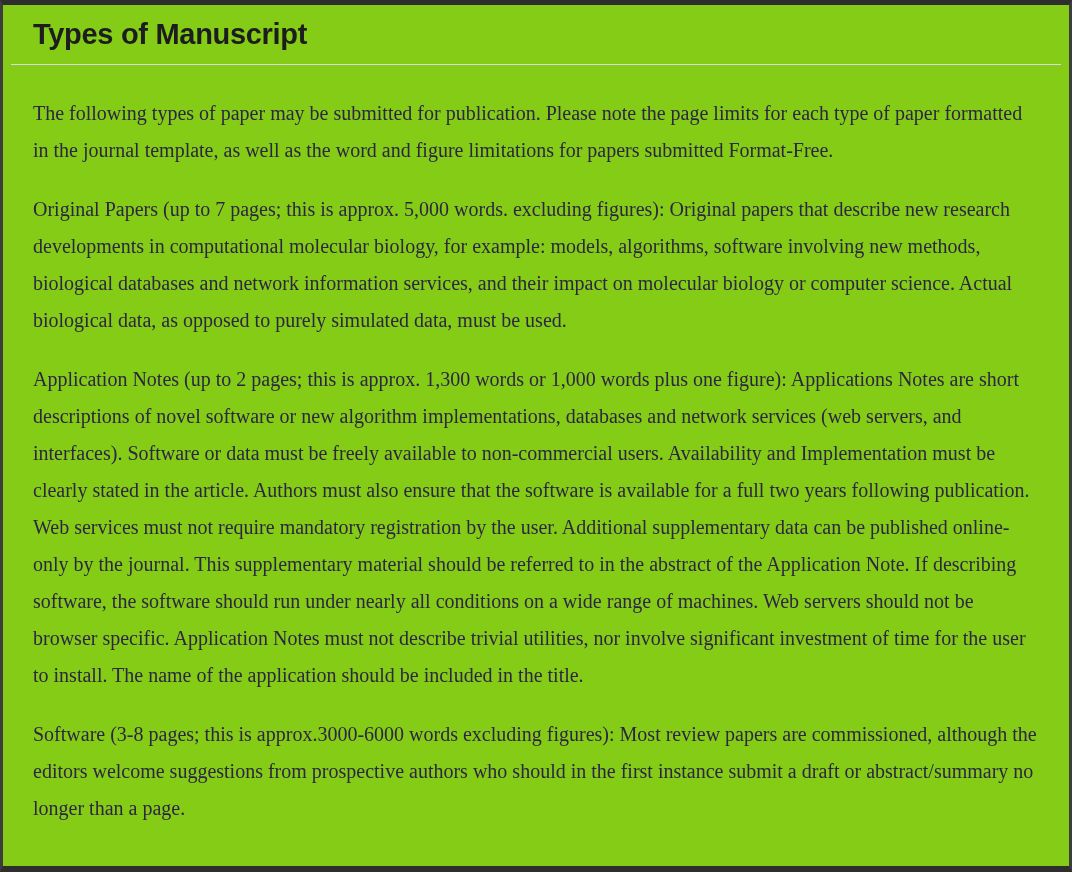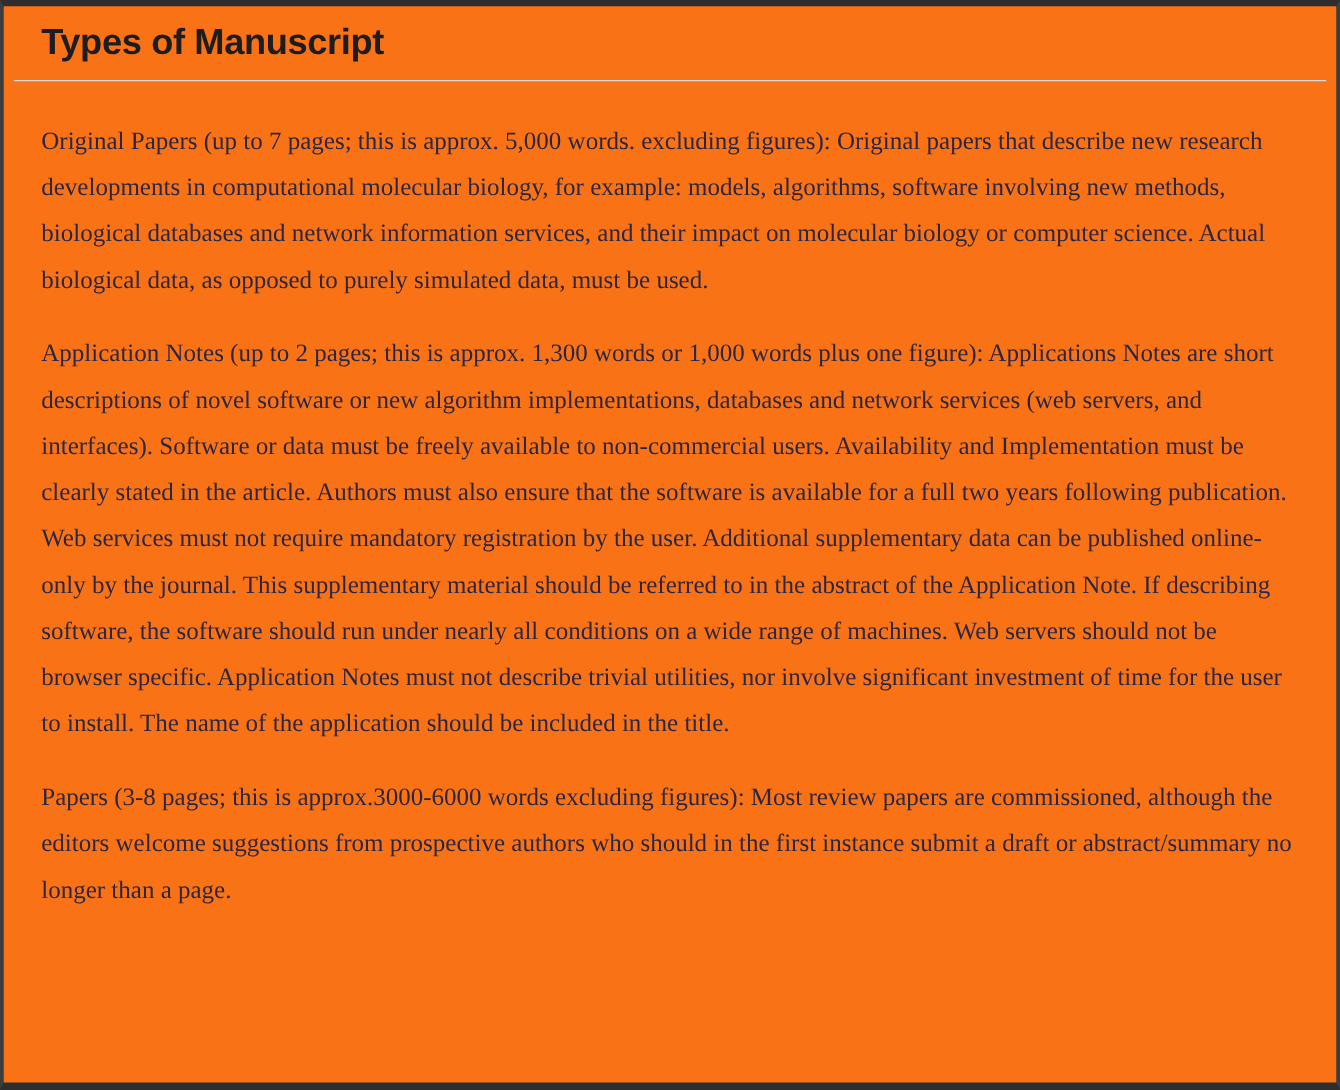--- a/index.html
+++ b/index.html
@@ -8,21 +8,21 @@
     background: #ffffff;
   }
   .frame {
     box-sizing: border-box;
     width: 1072px;
     height: 872px;
     border-top: 5px solid #2e2e2e;
     border-bottom: 6px solid #2e2e2e;
     border-left: 3px solid #3d3d3d;
     border-right: 3px solid #3d3d3d;
-    background: #f97316;
+    background: #84cc16;
     overflow: hidden;
     position: relative;
   }
   .page-title {
     font-family: "Liberation Sans", sans-serif;
     font-size: 29px;
     font-weight: bold;
     color: #1d1d1f;
     letter-spacing: -0.3px;
     margin: 12px 30px 0 30px;
@@ -52,27 +52,30 @@
 <body>
 
 <div class="frame">
 
   <h1 class="page-title">Types of Manuscript</h1>
 
   <hr class="title-divider">
 
   <div class="content">
 
+    <p>
+      <span>The following types of paper may be submitted for publication. Please note the page limits for each type of paper formatted in the journal template, as well as the word and figure limitations for papers submitted Format-Free.</span>
+    </p>
 
     <p>
       <strong>Original Papers</strong><span> (up to 7 pages; this is approx. 5,000 words. excluding figures): Original papers that describe new research developments in computational molecular biology, for example: models, algorithms, software involving new methods, biological databases and network information services, and their impact on molecular biology or computer science. Actual biological data, as opposed to purely simulated data, must be used.</span>
     </p>
 
     <p>
       <strong>Application Notes</strong><span> (up to 2 pages; this is approx. 1,300 words or 1,000 words plus one figure): Applications Notes are short descriptions of novel software or new algorithm implementations, databases and network services (web servers, and interfaces). Software or data must be freely available to non-commercial users. Availability and Implementation must be clearly stated in the article. Authors must also ensure that the software is available for a full two years following publication. Web services must not require mandatory registration by the user. Additional supplementary data can be published online-only by the journal. This supplementary material should be referred to in the abstract of the Application Note. If describing software, the software should run under nearly all conditions on a wide range of machines. Web servers should not be browser specific. Application Notes must not describe trivial utilities, nor involve significant investment of time for the user to install. The name of the application should be included in the title.</span>
     </p>
 
     <p>
-      <strong>Papers</strong><span> (3-8 pages; this is approx.3000-6000 words excluding figures): Most review papers are commissioned, although the editors welcome suggestions from prospective authors who should in the first instance submit a draft or abstract/summary no longer than a page.</span>
+      <strong>Software</strong><span> (3-8 pages; this is approx.3000-6000 words excluding figures): Most review papers are commissioned, although the editors welcome suggestions from prospective authors who should in the first instance submit a draft or abstract/summary no longer than a page.</span>
     </p>
 
   </div>
 </div>
 
 </body></html>

